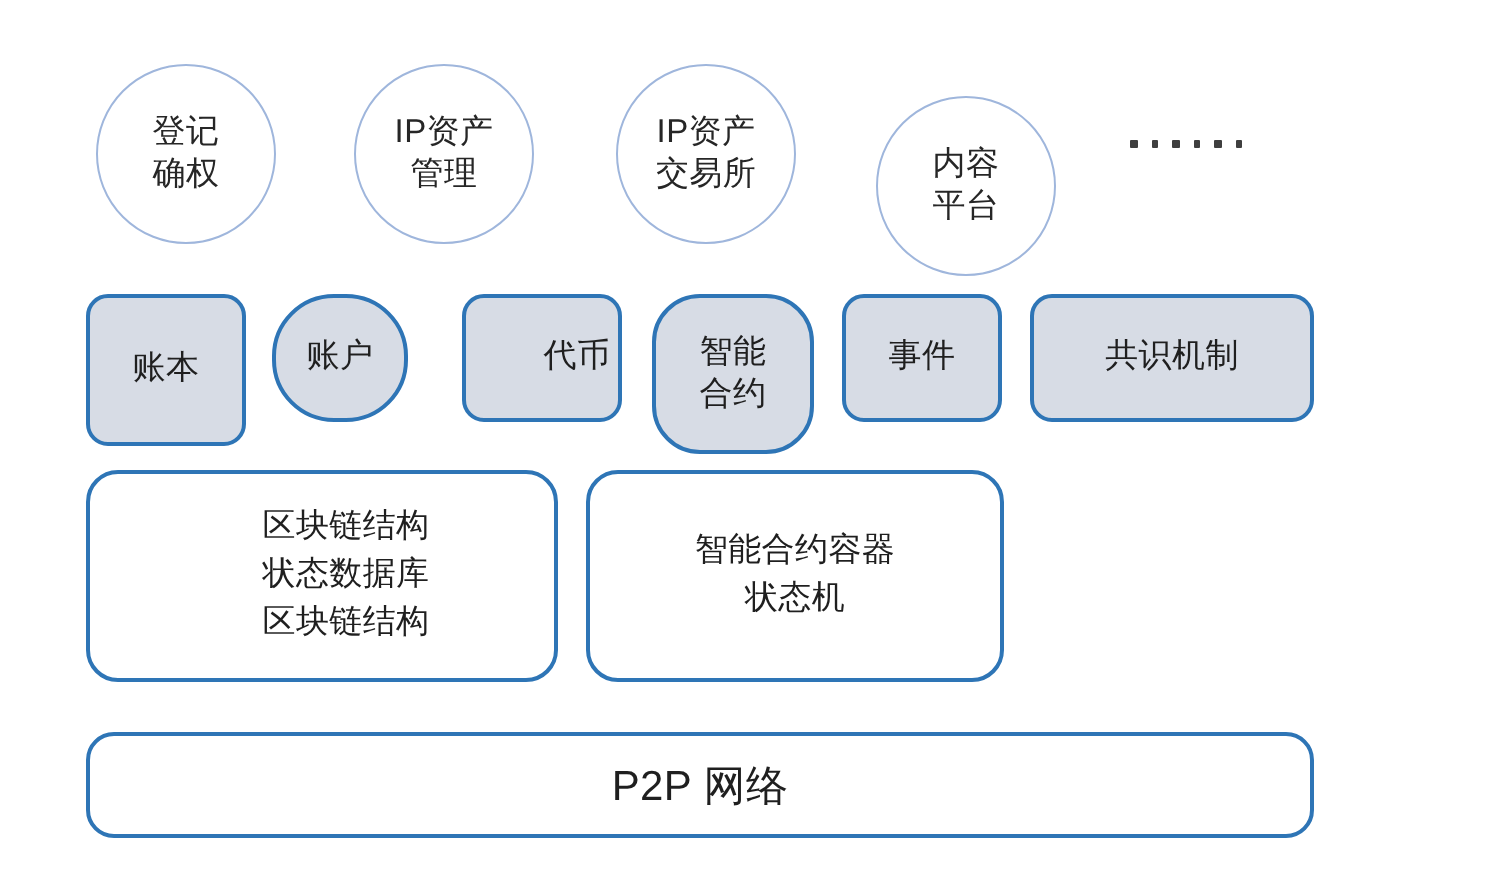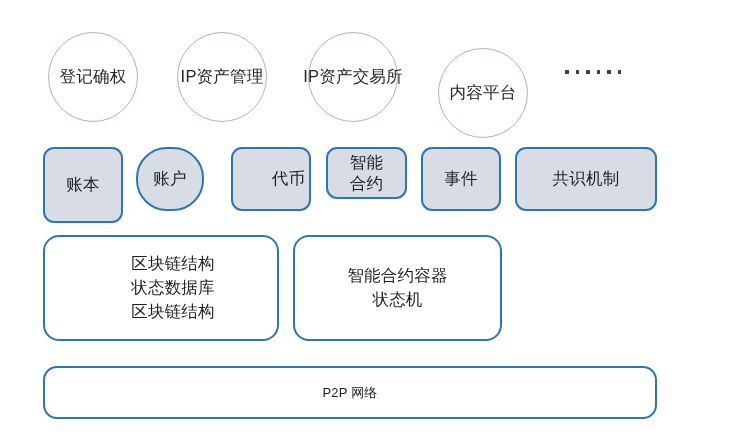--- a/index.html
+++ b/index.html
@@ -21,20 +21,21 @@
   }
 
   
   .circle {
     position: absolute;
     box-sizing: border-box;
     border-radius: 50%;
     border: 1.4px solid #9fb6dc;
     background: #ffffff;
     display: flex;
+    flex-direction: column;
     align-items: center;
     justify-content: center;
     text-align: center;
     font-size: 16.5px;
     line-height: 1.28;
     color: #262626;
     letter-spacing: .2px;
   }
   .circle .line { display: block; white-space: nowrap; }
 
@@ -92,21 +93,21 @@
   
   .net-box {
     position: absolute;
     box-sizing: border-box;
     border: 2px solid #2e75b6;
     background: #ffffff;
     border-radius: 14px;
     display: flex;
     align-items: center;
     justify-content: center;
-    font-size: 13px;
+    font-size: 21px;
     color: #1f1f1f;
     letter-spacing: .2px;
   }
 </style>
 </head>
 <body>
 
 <div id="canvas">
 
   <div class="circle" style="left:48px; top:32px; width:90px; height:90px;">
@@ -143,21 +144,21 @@
   </div>
 
   <div class="cap-box" style="left:136px; top:147px; width:68px; height:64px;border-radius:31px;">
     <span class="line">账户</span>
   </div>
 
   <div class="cap-box" style="left:231px; top:147px; width:80px; height:64px;padding-left:35px;">
     <span class="line">代币</span>
   </div>
 
-  <div class="cap-box" style="left:326px; top:147px; width:81px; height:52px;">
+  <div class="cap-box" style="left:326px; top:147px; width:81px; height:80px;border-radius:24px;">
     <span class="line">智能</span>
     <span class="line">合约</span>
   </div>
 
   <div class="cap-box" style="left:421px; top:147px; width:80px; height:64px;">
     <span class="line">事件</span>
   </div>
 
   <div class="cap-box" style="left:515px; top:147px; width:142px; height:64px;">
     <span class="line">共识机制</span>

